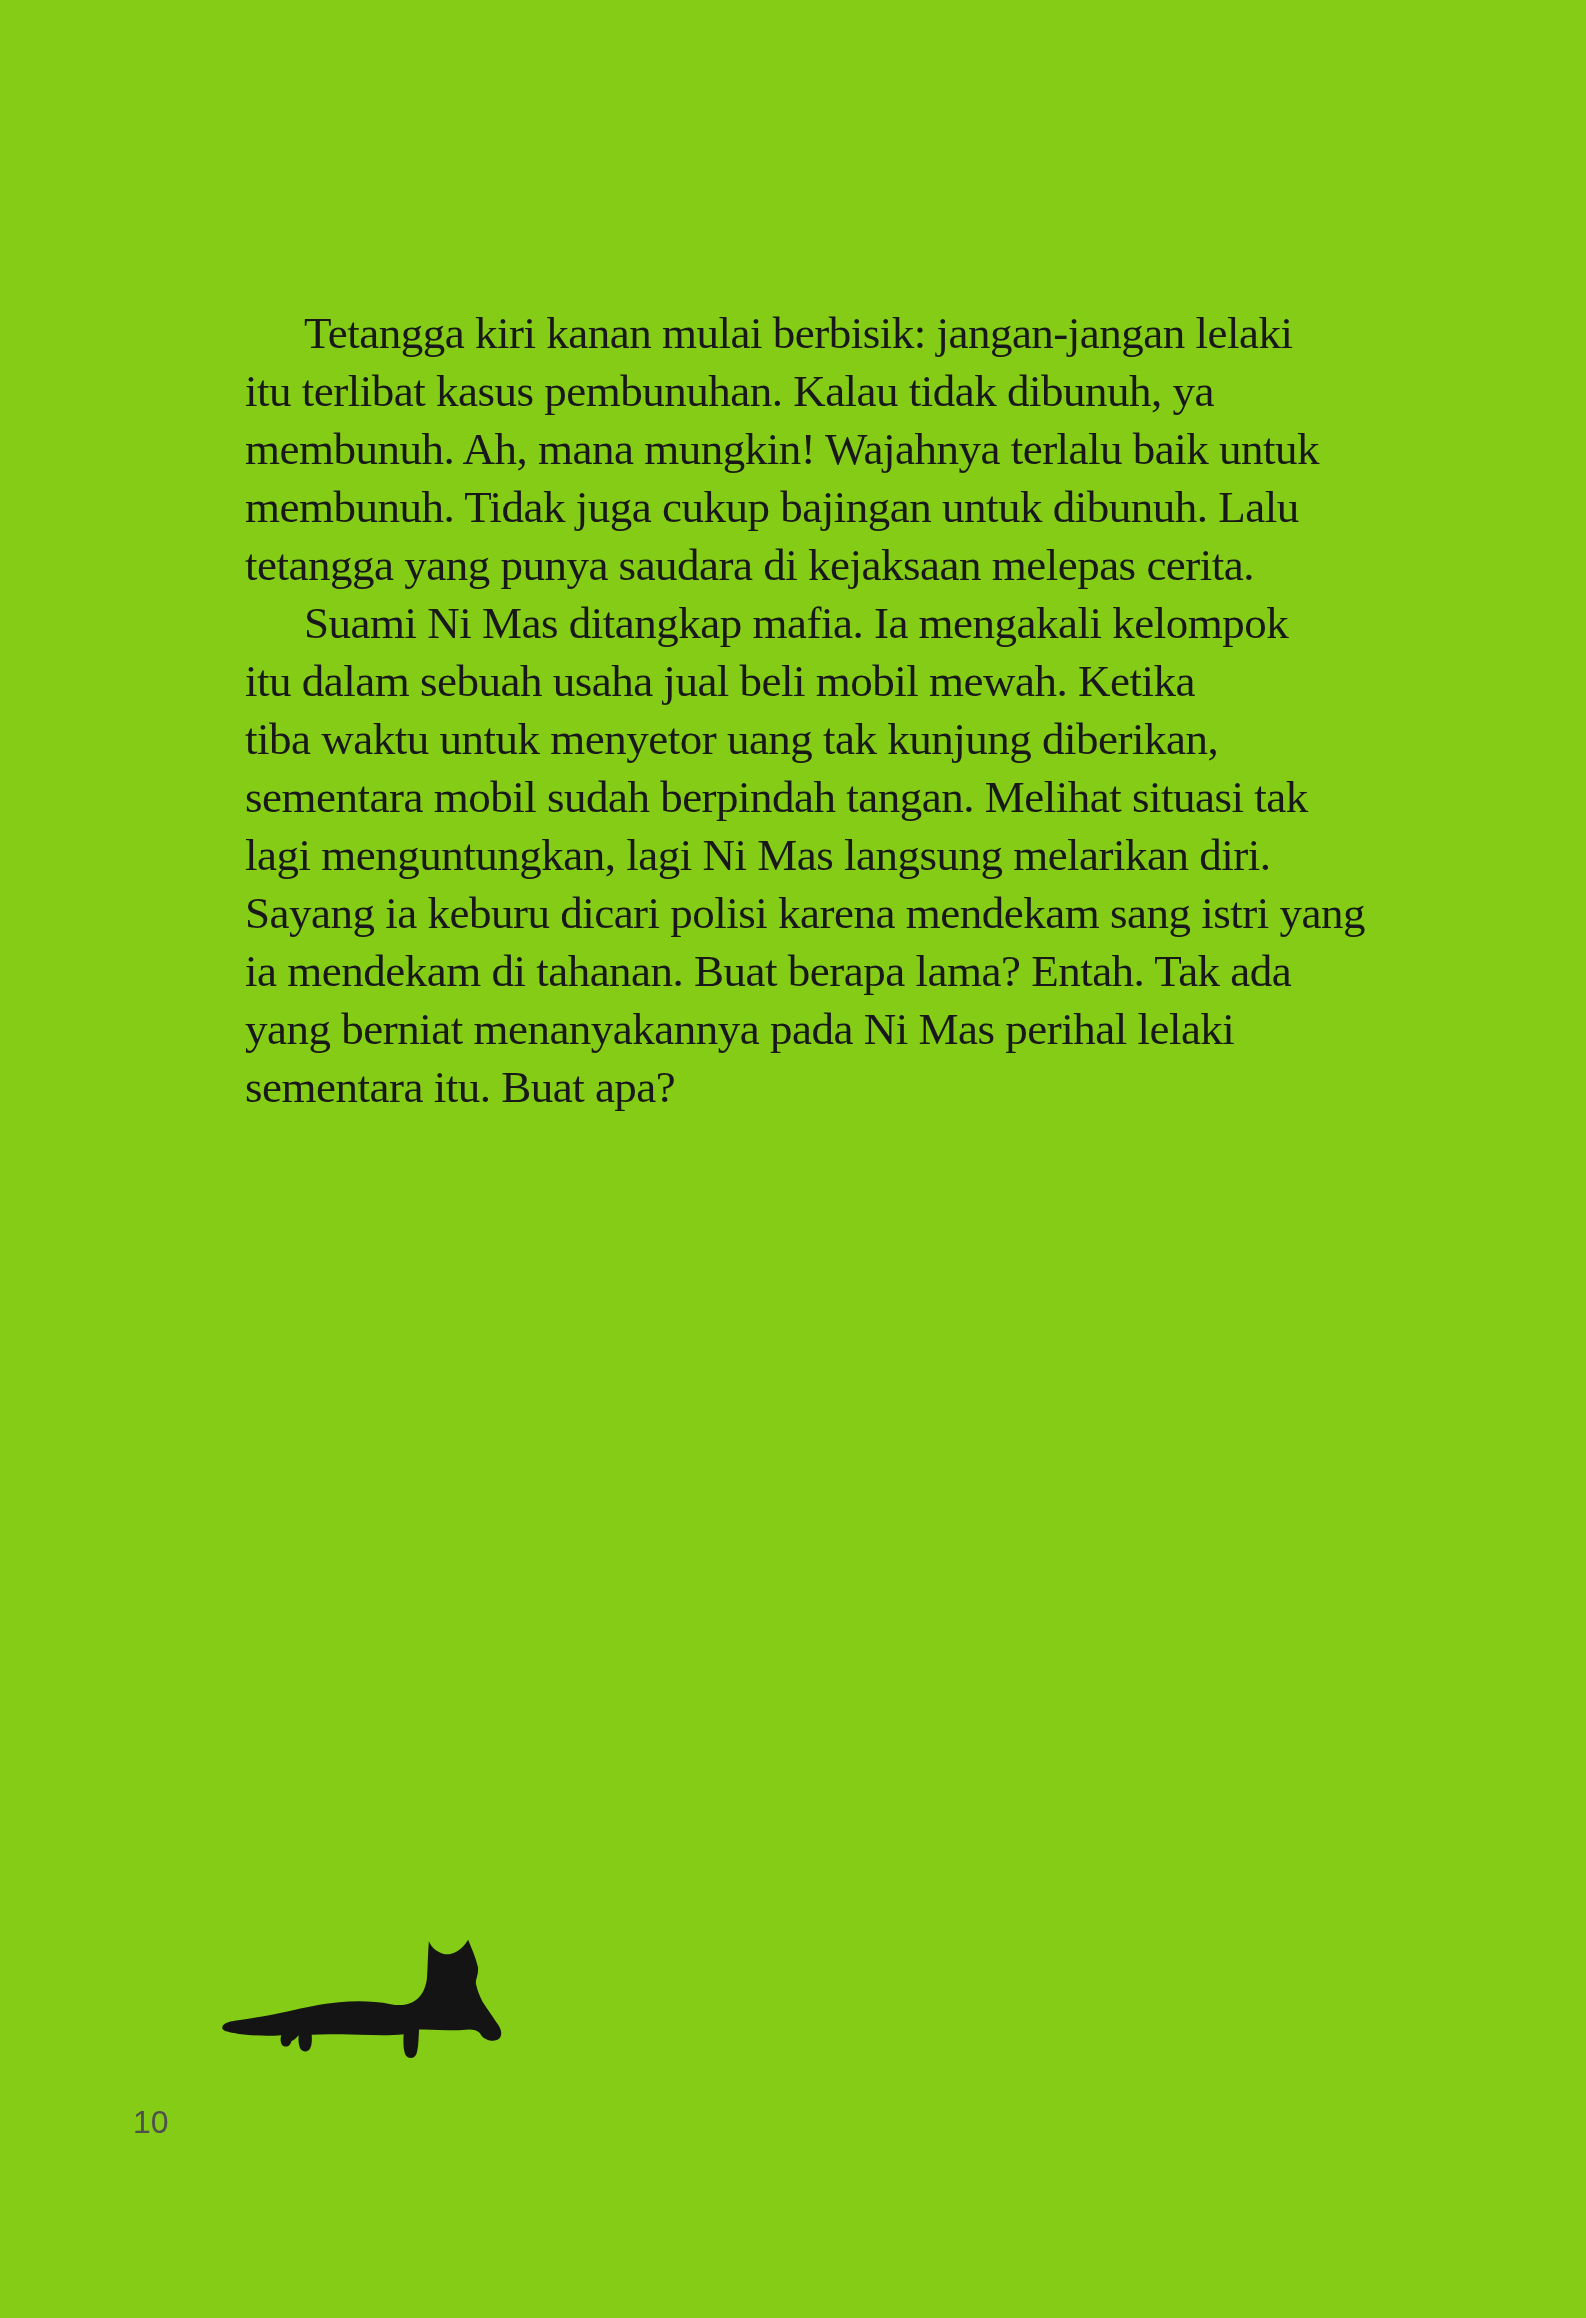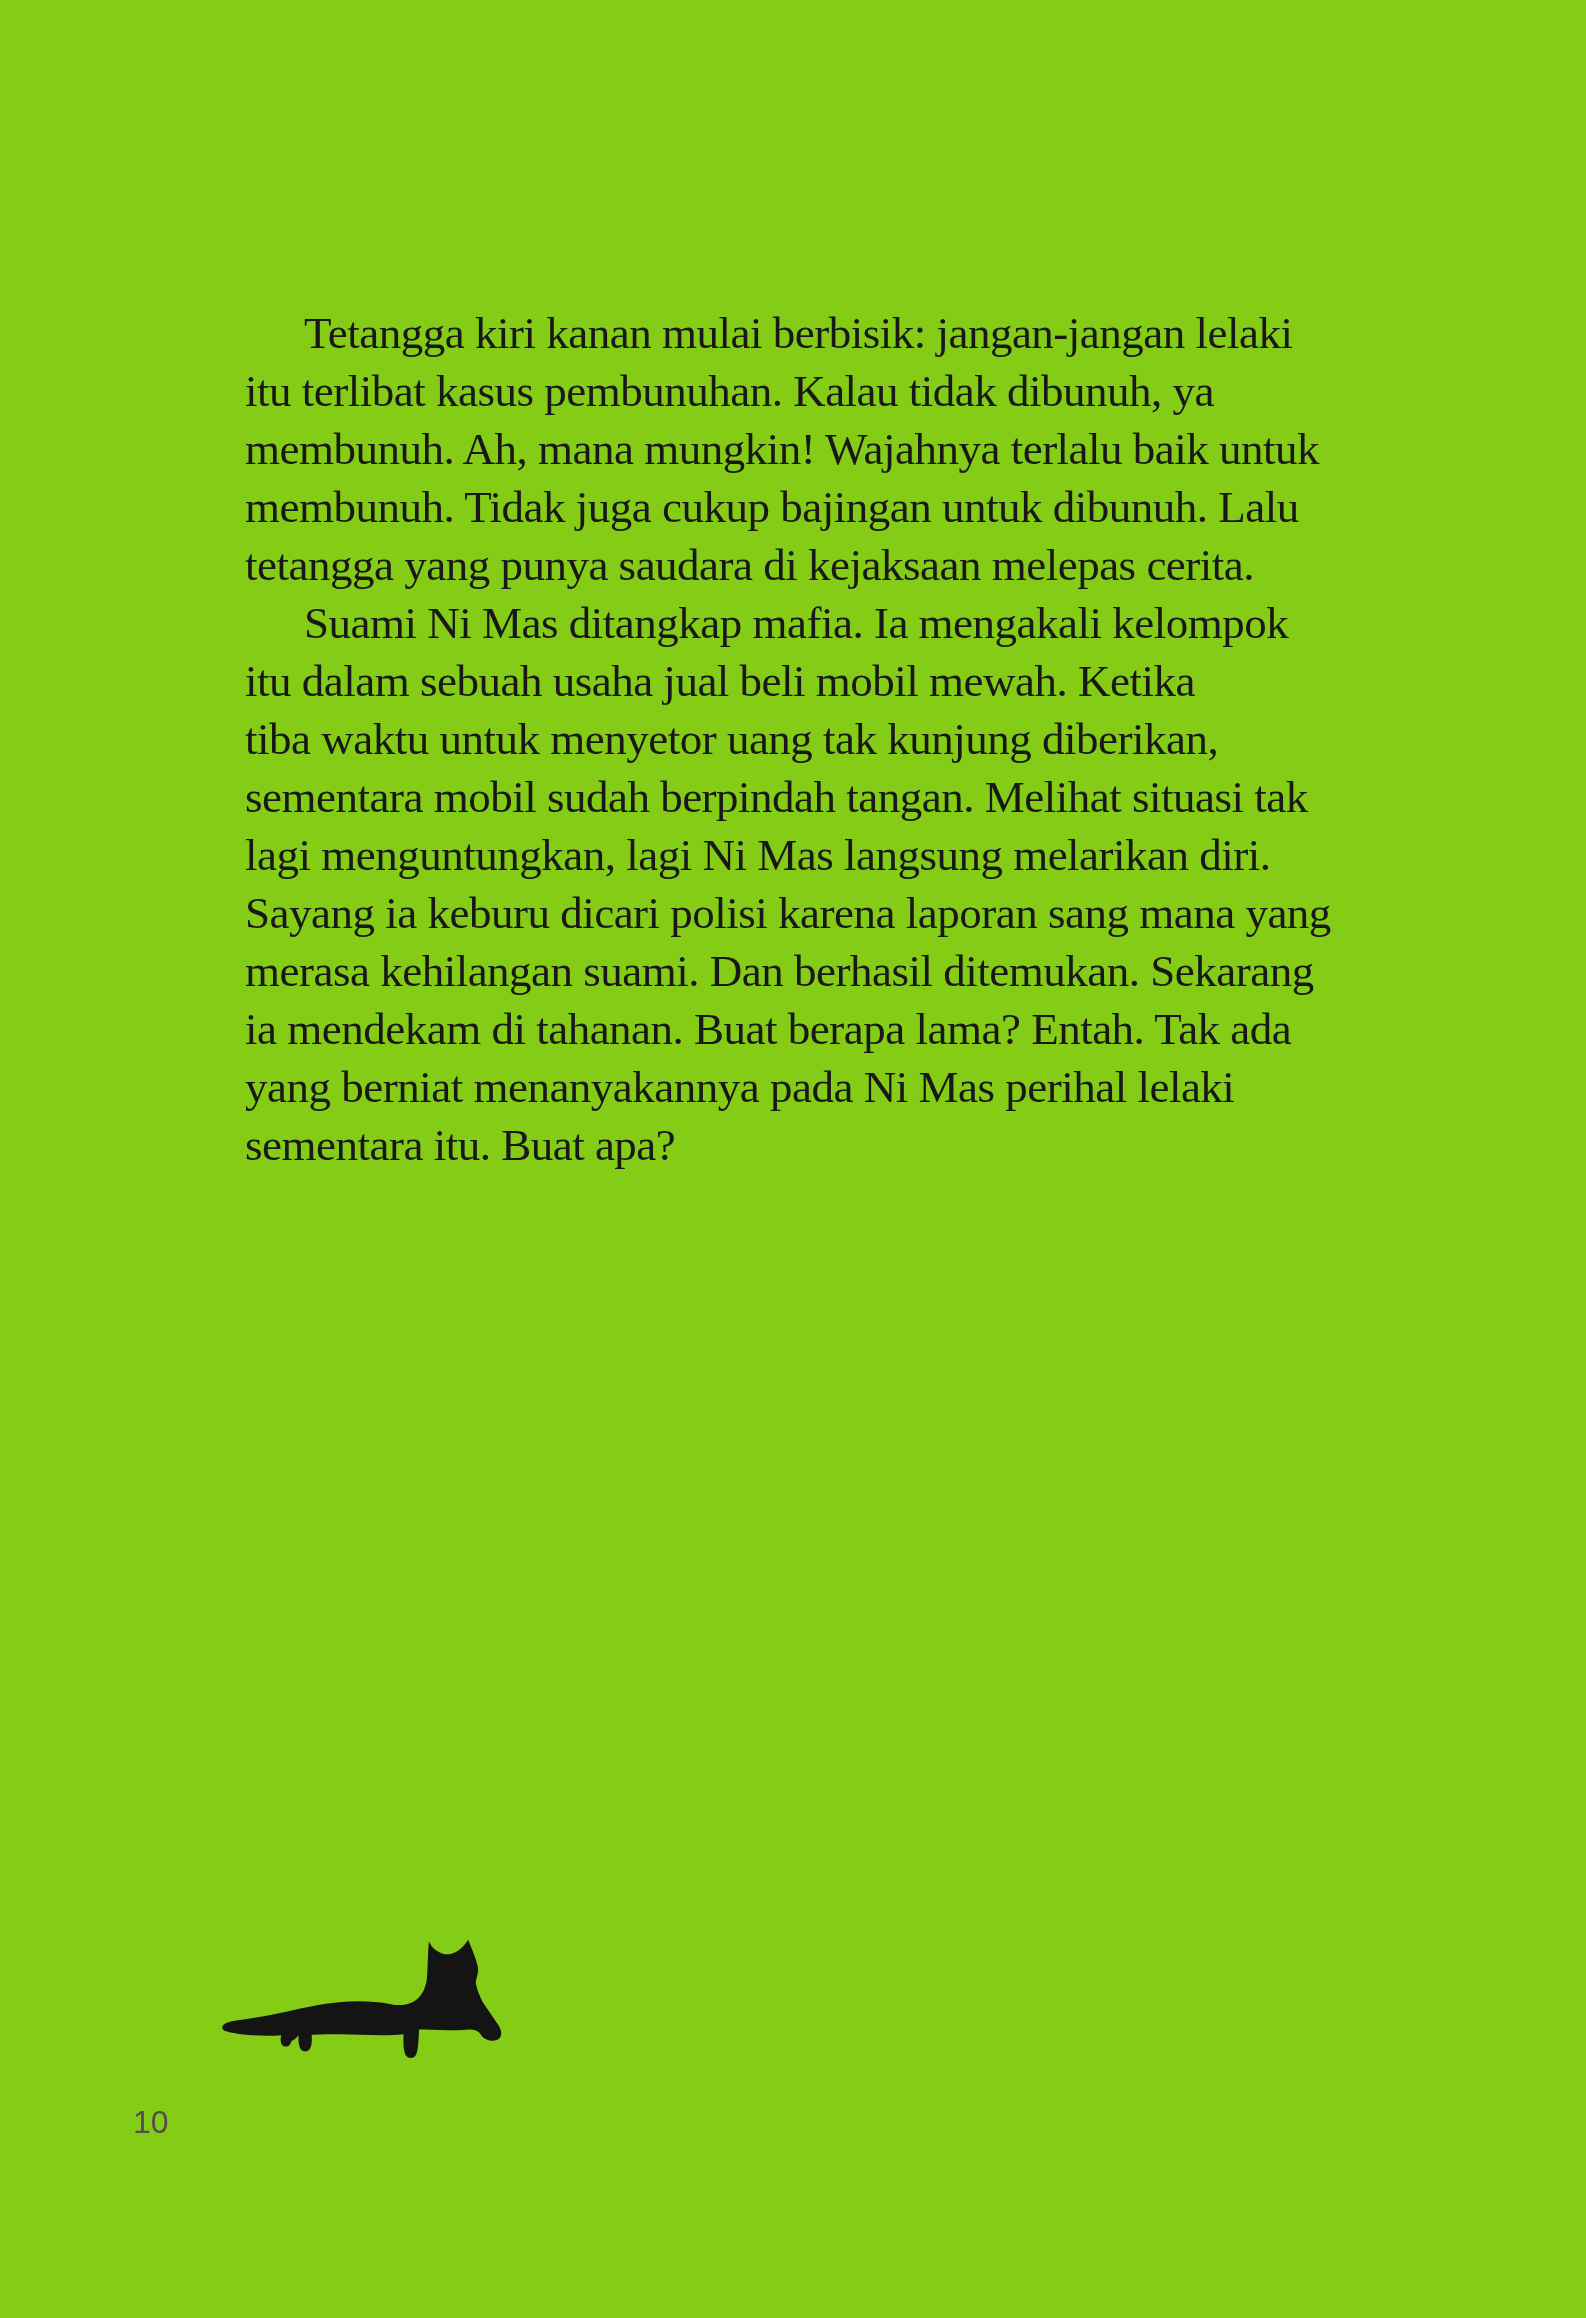--- a/index.html
+++ b/index.html
@@ -62,22 +62,21 @@
     <div class="line indent">Tetangga kiri kanan mulai berbisik: jangan-jangan lelaki</div>
     <div class="line">itu terlibat kasus pembunuhan. Kalau tidak dibunuh, ya</div>
     <div class="line">membunuh. Ah, mana mungkin! Wajahnya terlalu baik untuk</div>
     <div class="line">membunuh. Tidak juga cukup bajingan untuk dibunuh. Lalu</div>
     <div class="line">tetangga yang punya saudara di kejaksaan melepas cerita.</div>
     <div class="line indent">Suami Ni Mas ditangkap mafia. Ia mengakali kelompok</div>
     <div class="line">itu dalam sebuah usaha jual beli mobil mewah. Ketika</div>
     <div class="line">tiba waktu untuk menyetor uang tak kunjung diberikan,</div>
     <div class="line">sementara mobil sudah berpindah tangan. Melihat situasi tak</div>
     <div class="line">lagi menguntungkan, lagi Ni Mas langsung melarikan diri.</div>
-    <div class="line">Sayang ia keburu dicari polisi karena laporan sang mana yang</div>
-    <div class="line">merasa kehilangan suami. Dan berhasil ditemukan. Sekarang</div>
+    <div class="line">Sayang ia keburu dicari polisi karena mendekam sang istri yang</div>
     <div class="line">ia mendekam di tahanan. Buat berapa lama? Entah. Tak ada</div>
     <div class="line">yang berniat menanyakannya pada Ni Mas perihal lelaki</div>
     <div class="line">sementara itu. Buat apa?</div>
   </div>
 
   <svg class="cat-illustration" viewBox="0 0 545 246" xmlns="http://www.w3.org/2000/svg" aria-hidden="true">
     <path fill="#141414" d="
       M 404 16
       C 409 28 420 38 435 41
       C 448 43 466 36 480 13

